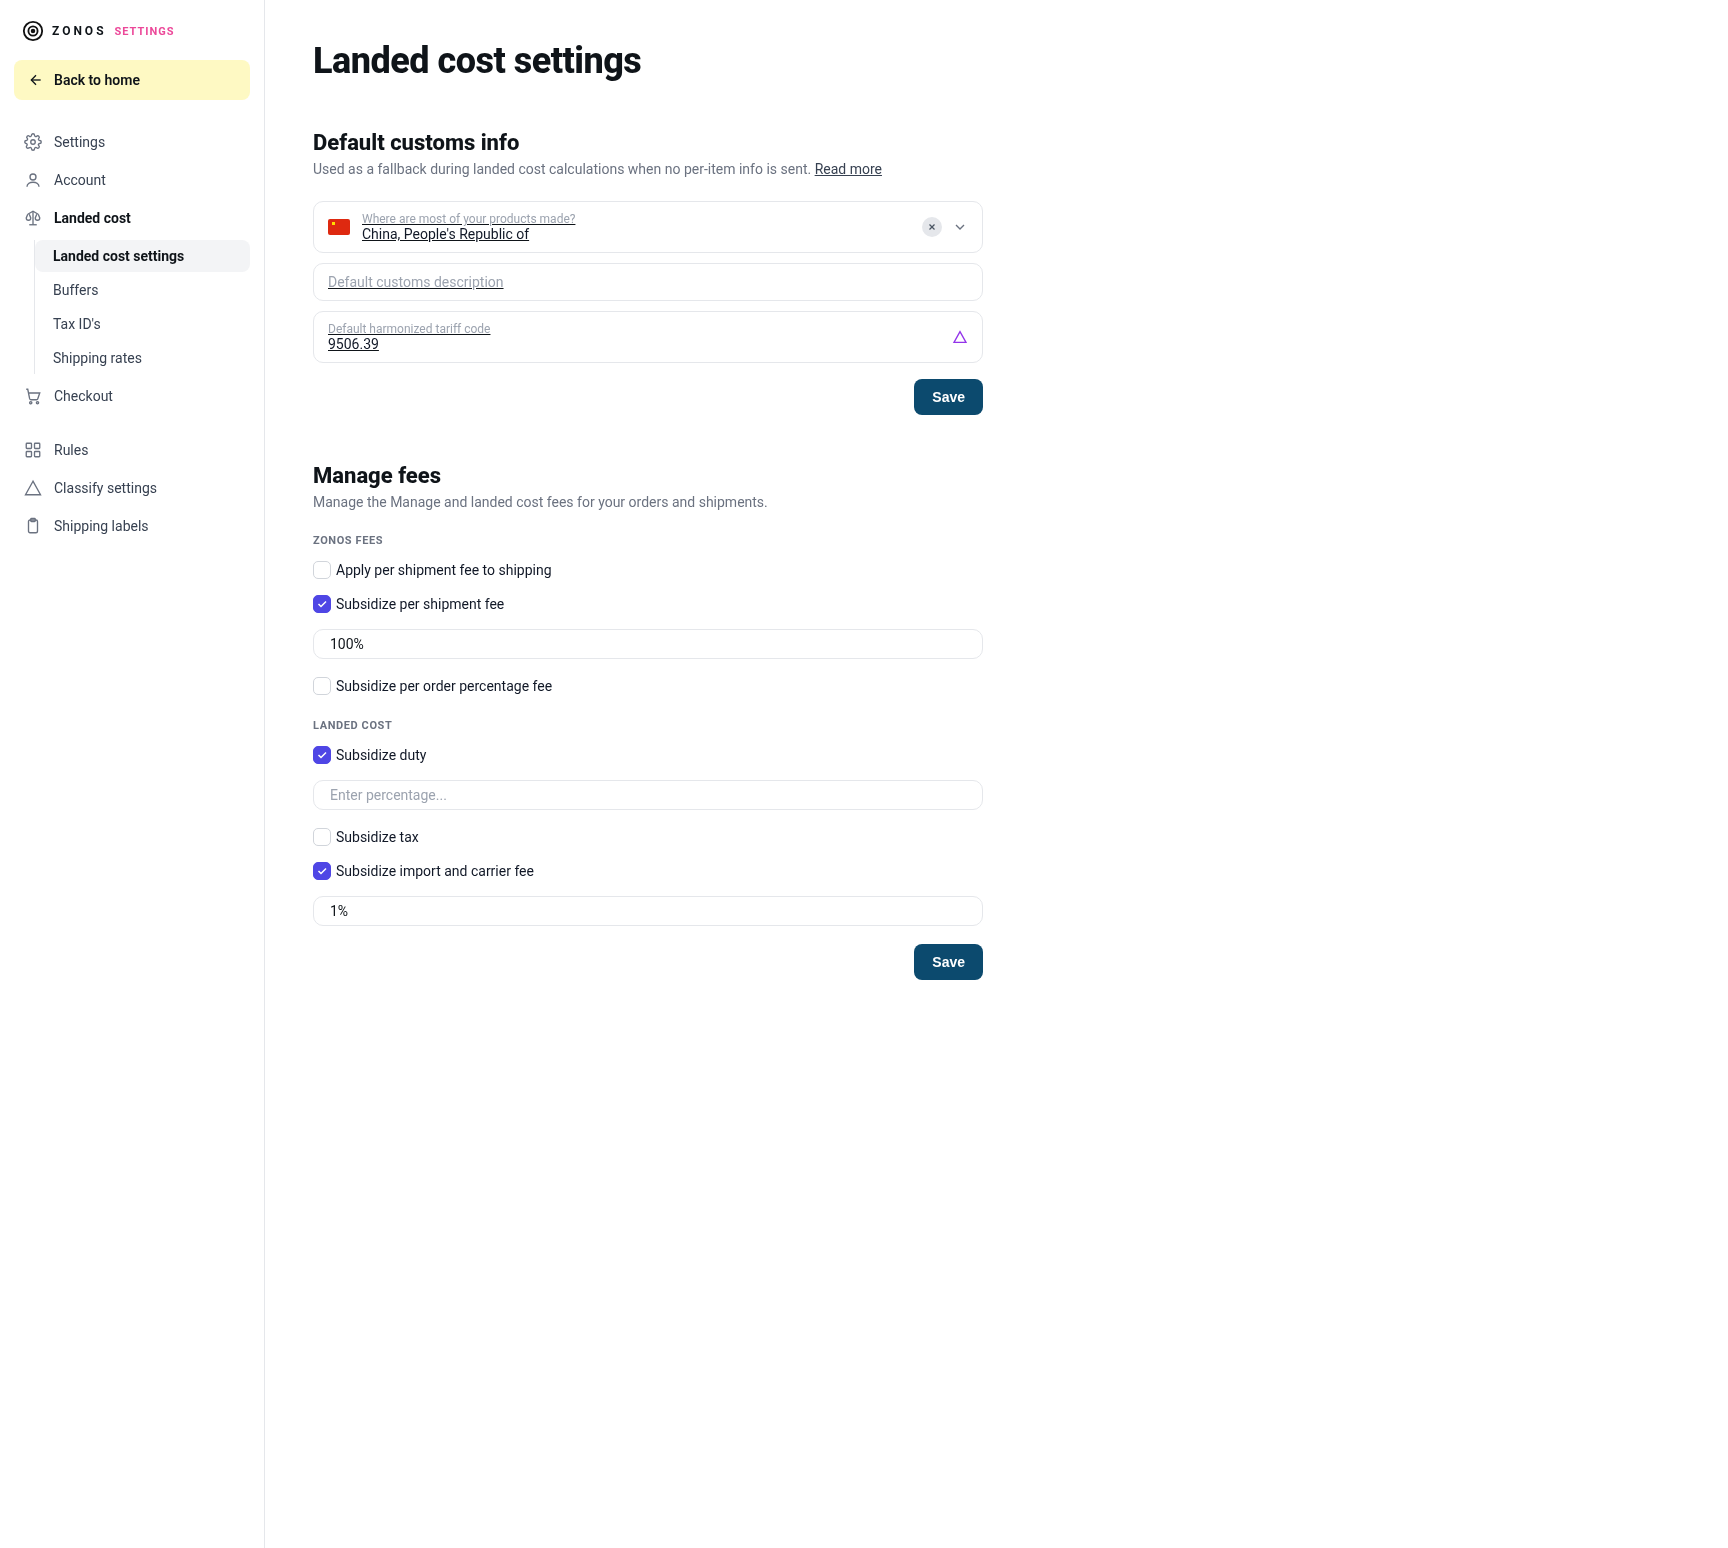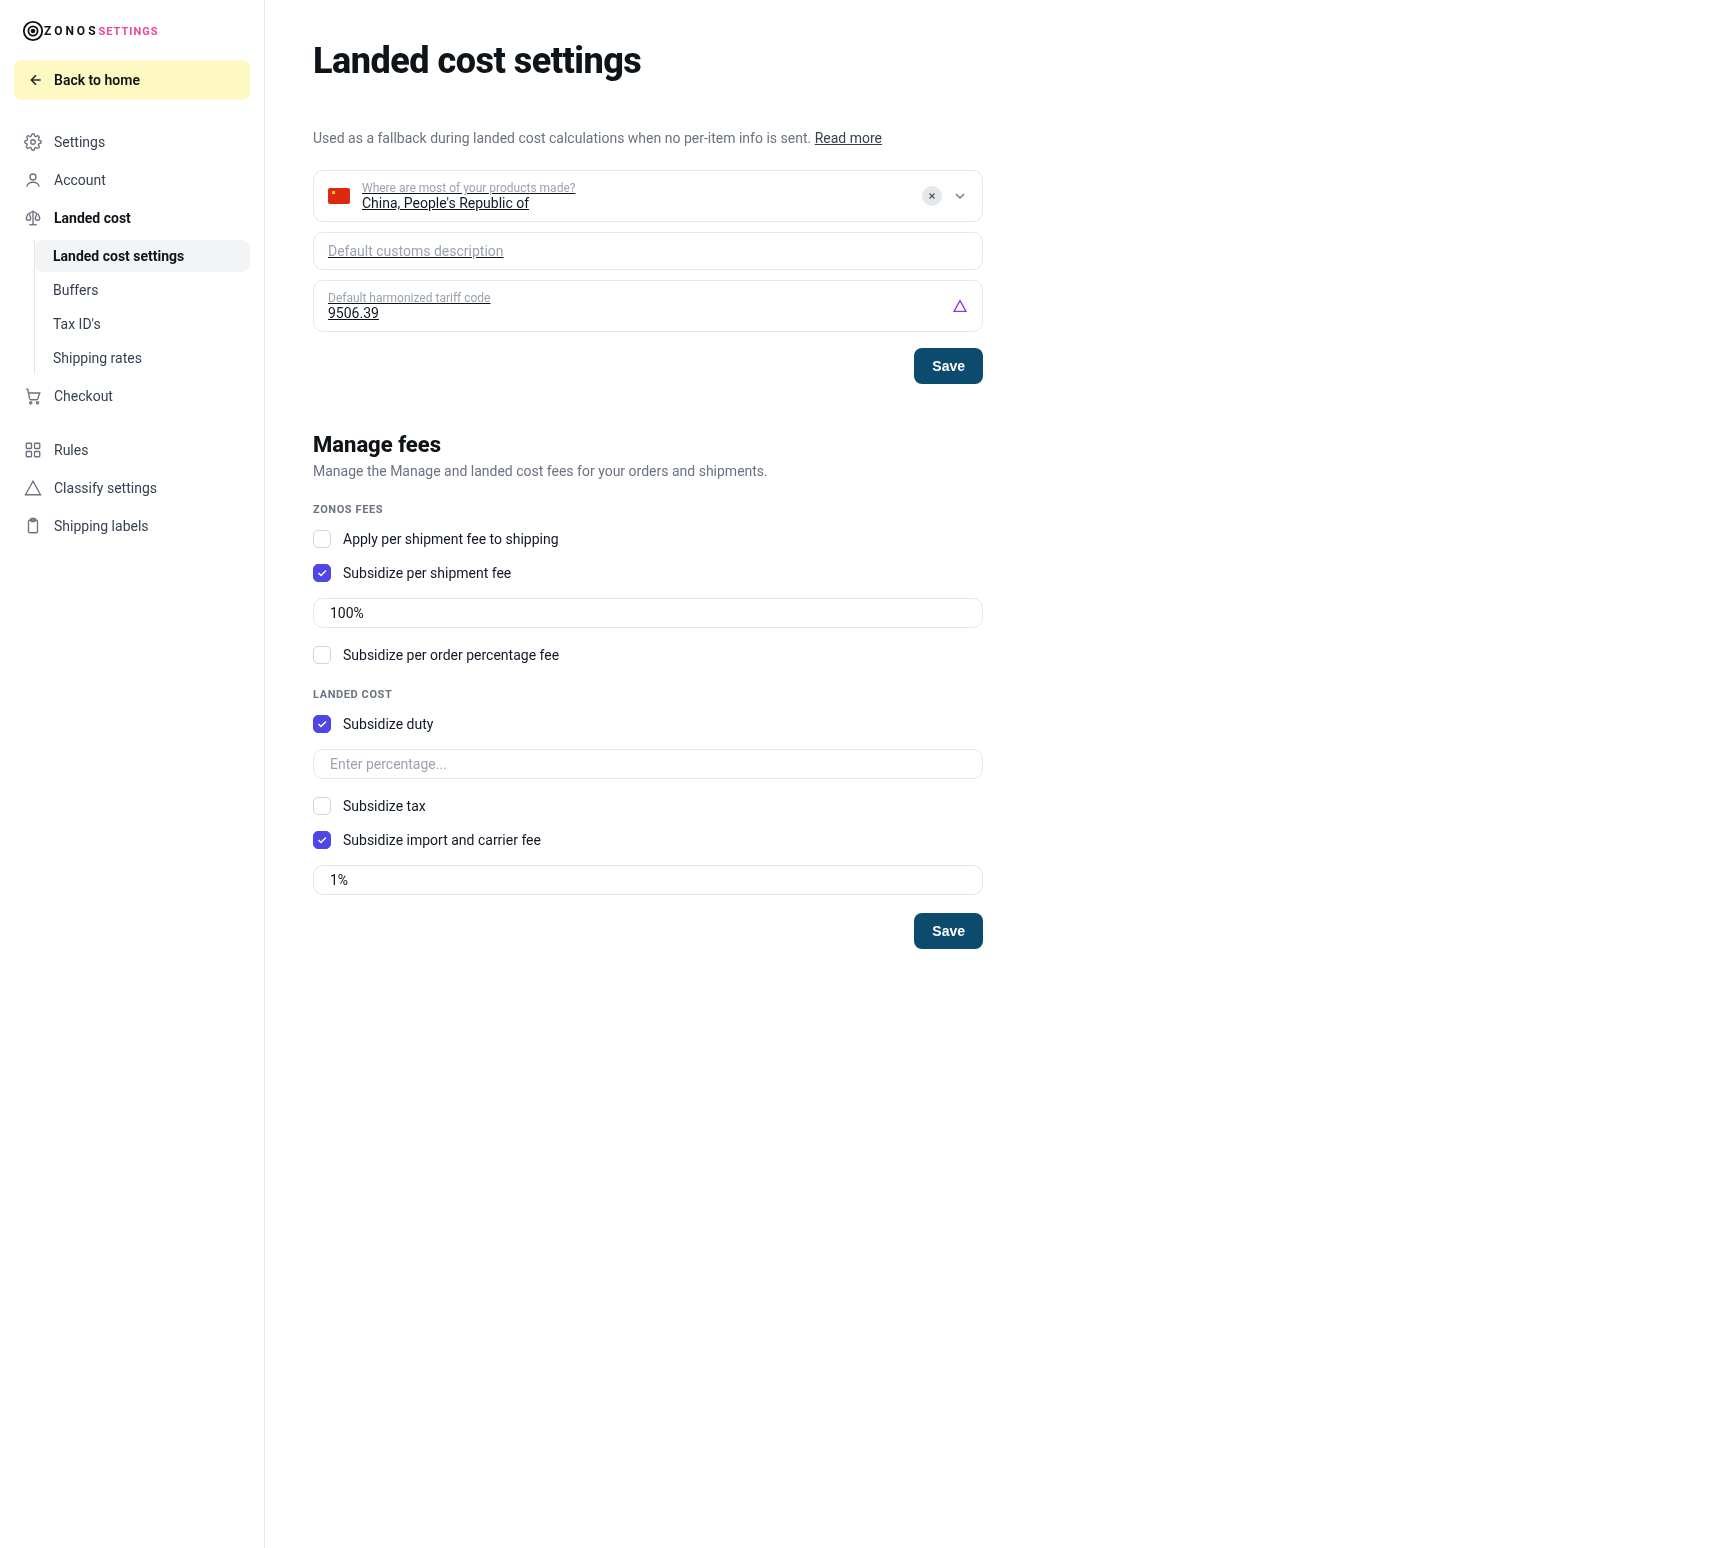--- a/index.html
+++ b/index.html
@@ -17,21 +17,21 @@
 .sidebar {
   width: 265px;
   border-right: 1px solid #e5e7eb;
   display: flex;
   flex-direction: column;
   padding: 20px 14px 14px 14px;
 }
 .logo-row {
   display: flex;
   align-items: center;
-  gap: 0;
+  gap: 8px;
   padding: 0 8px 18px 8px;
 }
 .logo-mark {
   width: 22px; height: 22px;
 }
 .logo-text {
   font-weight: 700;
   letter-spacing: 3px;
   font-size: 12px;
   color: #0f1419;
@@ -167,21 +167,21 @@
 }
 .btn-row { width:670px; display:flex; justify-content:flex-end; margin-top:16px; margin-bottom:48px; }
 .btn-row.last { margin-bottom:0; }
 
 .caps-label {
   font-size:11px; font-weight:700; letter-spacing:0.6px; color:#6b7280;
   margin-top:12px; margin-bottom:14px;
 }
 
 .check-row {
-  display:flex; align-items:center; gap:12px; margin-bottom:16px;
+  display:flex; align-items:center; gap:5px; margin-bottom:16px;
   cursor:pointer; width:670px;
 }
 .chk {
   width:18px; height:18px; border-radius:5px; border:1.5px solid #d1d5db;
   display:flex; align-items:center; justify-content:center; flex-shrink:0;
   background:#fff;
 }
 .chk.checked { background:#4f46e5; border-color:#4f46e5; }
 .chk.checked svg { stroke:#fff; }
 .check-label { font-size:14px; color:#111827; }
@@ -290,20 +290,21 @@
     </div>
   </nav>
 
   <div class="spacer"></div>
 
 </aside>
 
 <main class="main">
   <h1 class="page-title">Landed cost settings</h1>
 
+  <h2 class="section-title">Default customs info</h2>
   <p class="section-desc">
     <span>Used as a fallback during landed cost calculations when no per-item info is sent. </span><a>Read more</a>
   </p>
 
   <div class="field">
     <div class="flag"></div>
     <div class="field-body">
       <span class="field-label">Where are most of your products made?</span>
       <span class="field-value">China, People's Republic of</span>
     </div>

